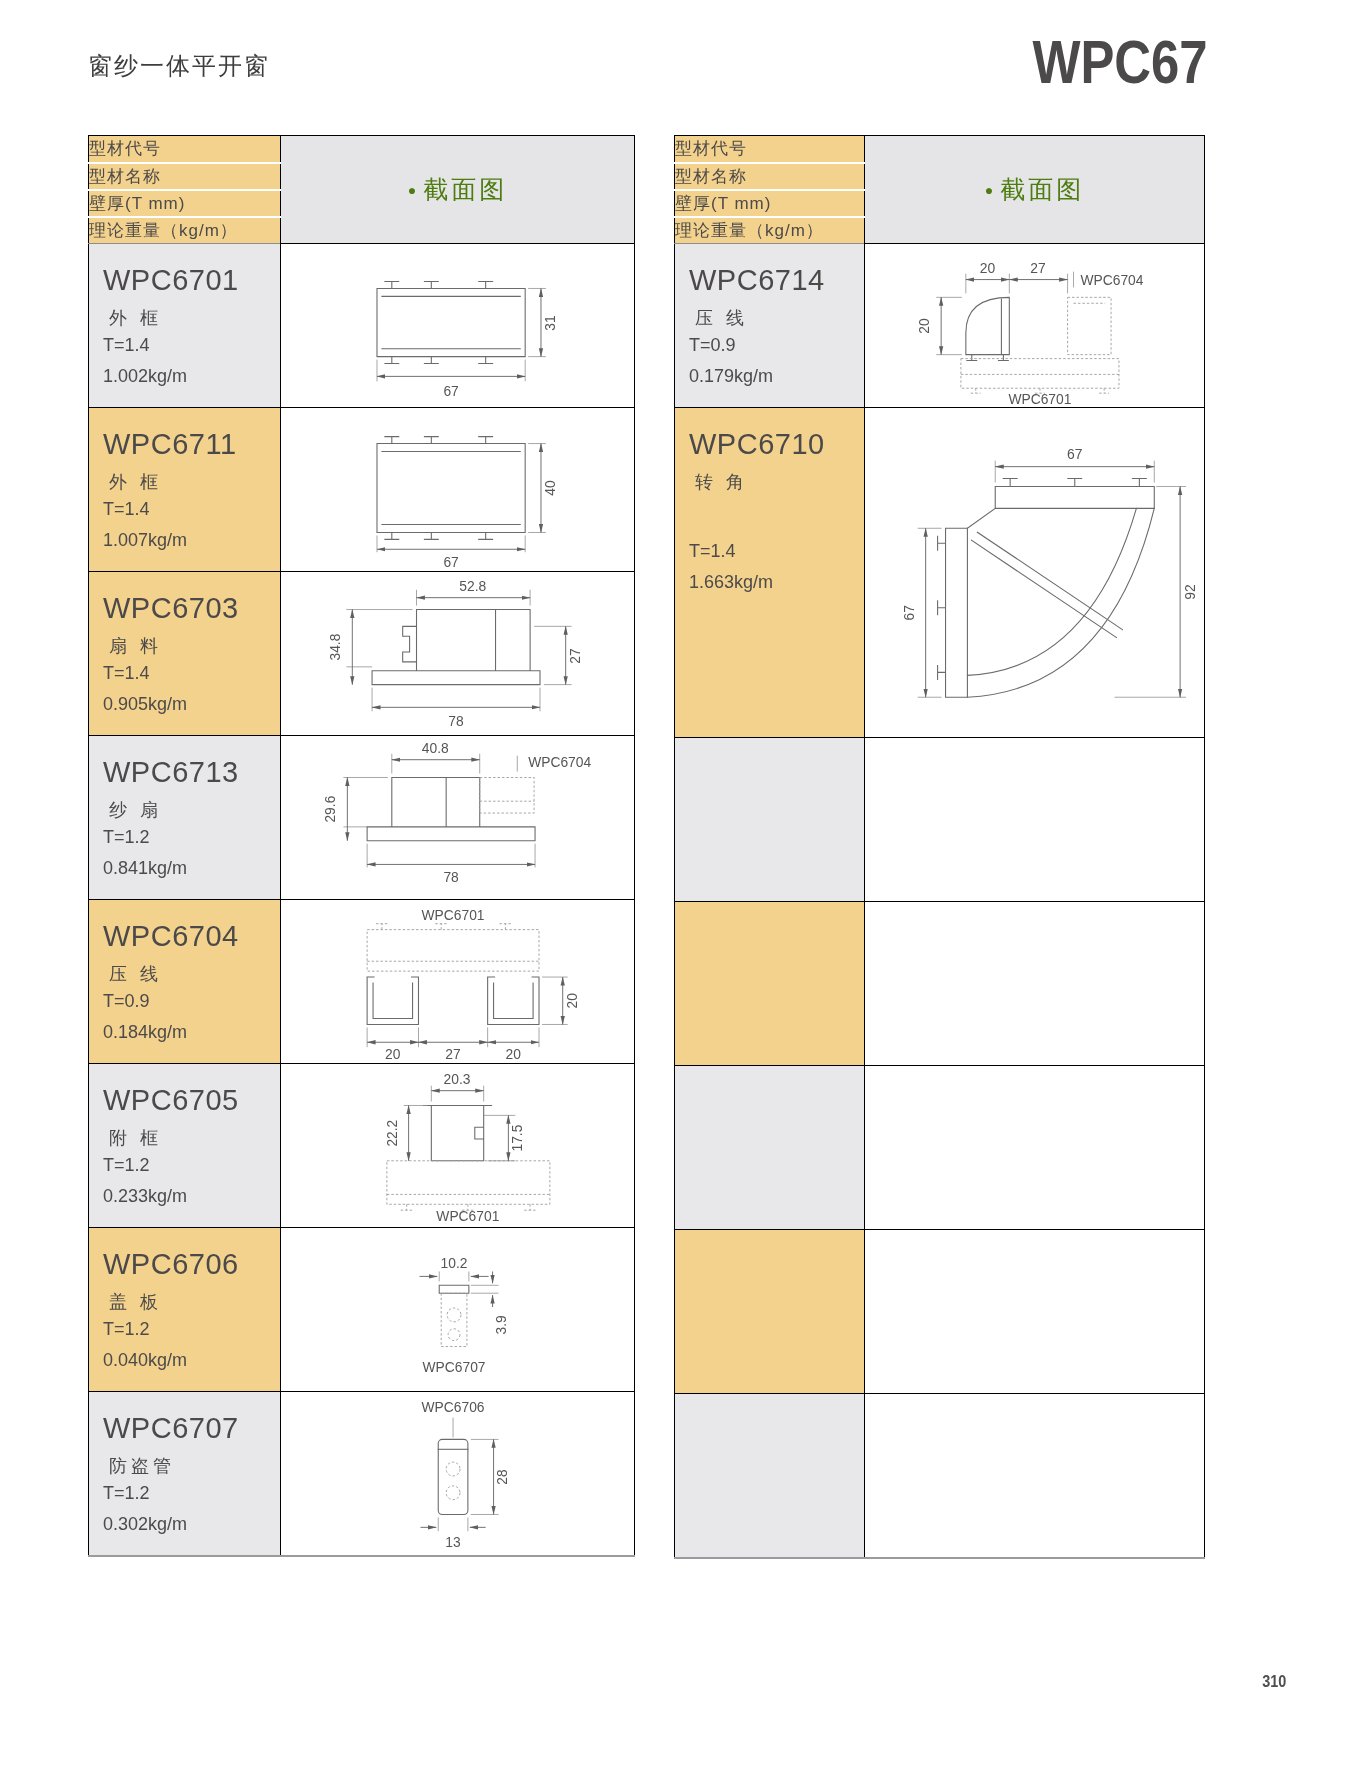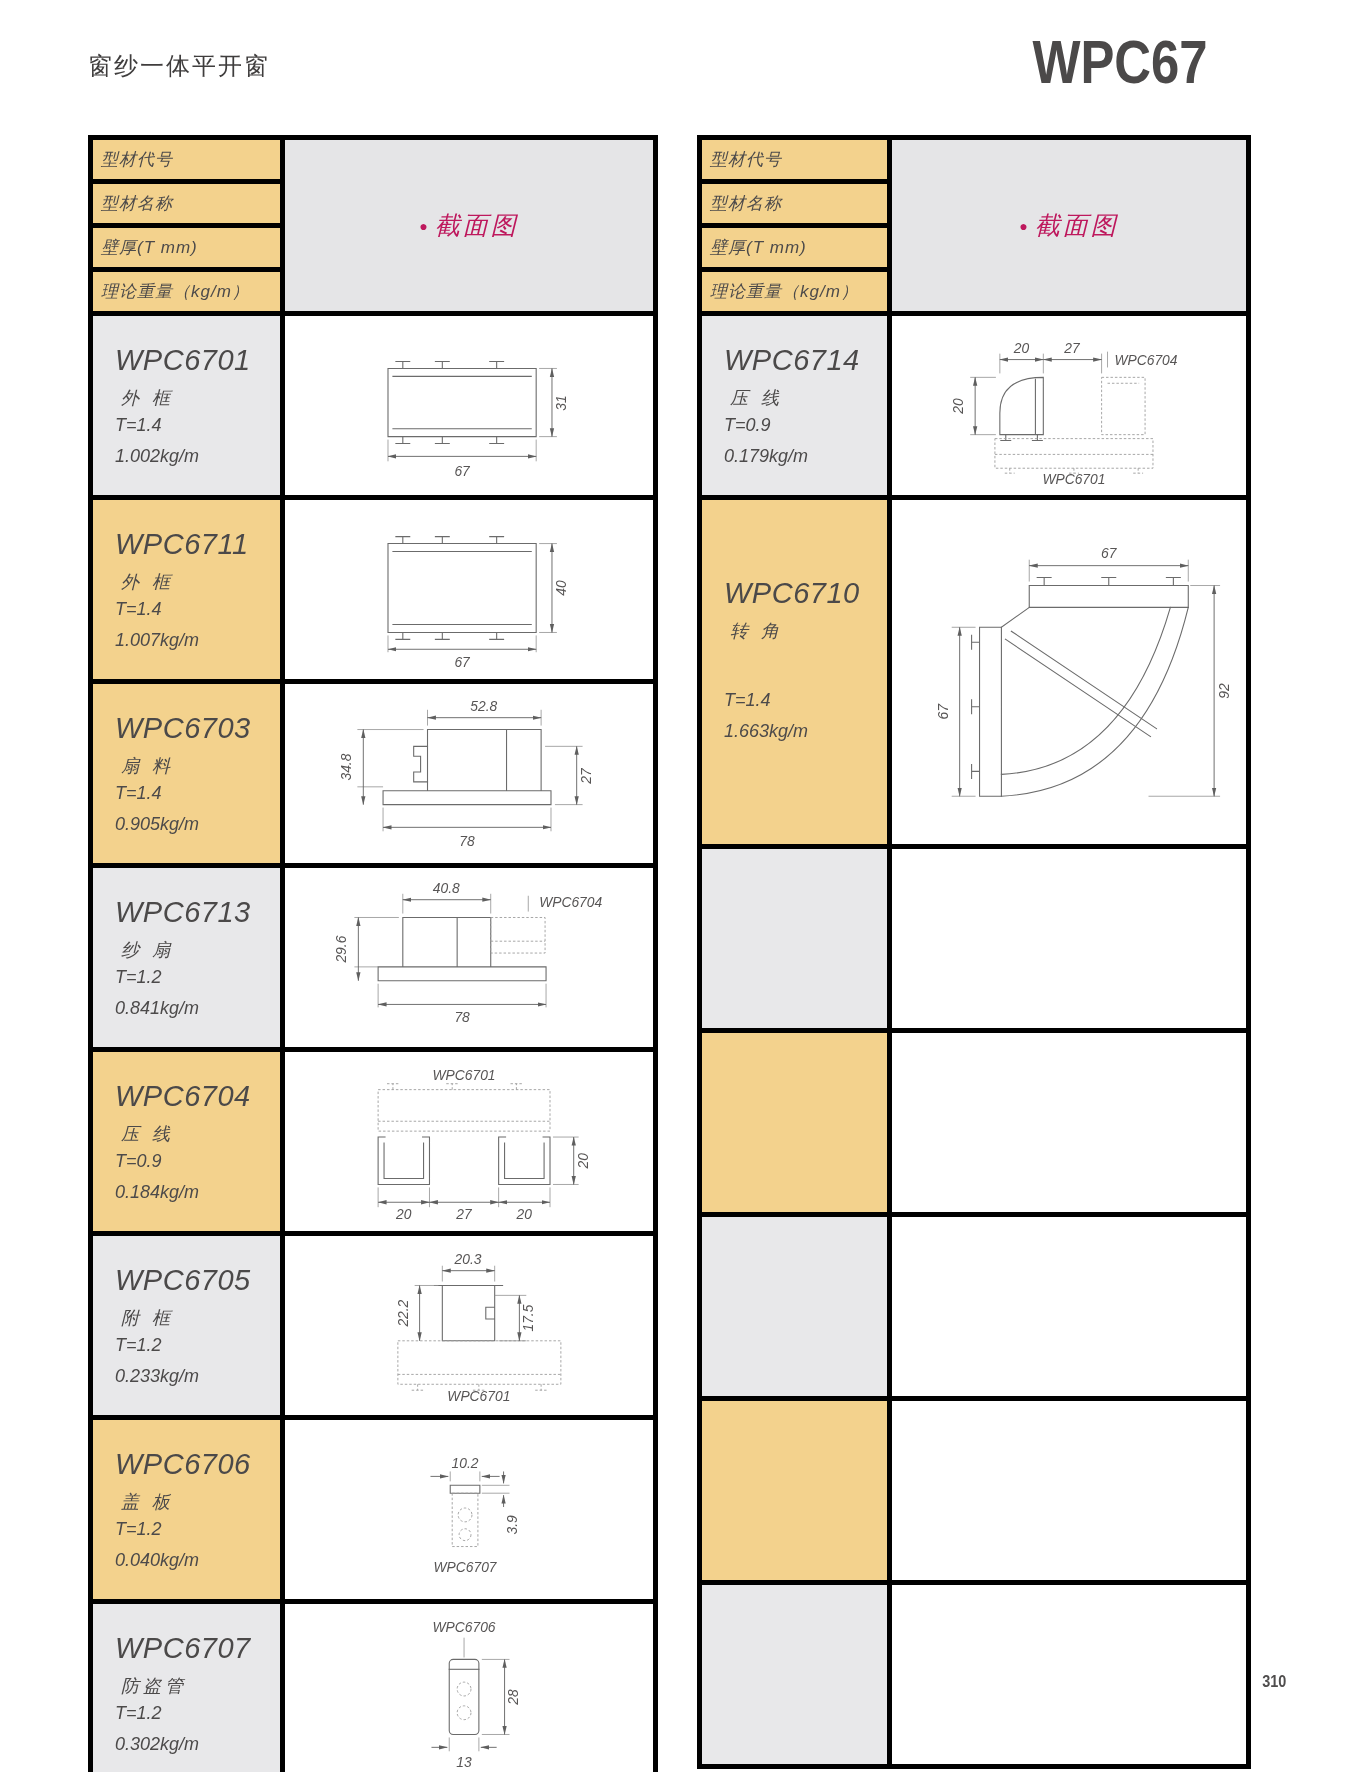--- a/index.html
+++ b/index.html
@@ -7,35 +7,35 @@
   .page{position:relative;width:1358px;height:1772px;background:#fff;overflow:hidden;}
 
   .page-title{position:absolute;left:88px;top:50px;font-size:24px;font-weight:400;
     letter-spacing:2px;color:#3f3d3d;}
   .series-code{position:absolute;right:150px;top:26px;font-size:62px;font-weight:700;
     color:#4b4949;transform:scaleX(0.82);transform-origin:right center;letter-spacing:0px;}
 
   .tables{position:absolute;left:88px;top:135px;display:flex;gap:39px;align-items:flex-start;}
 
   table.ptable{border-collapse:collapse;table-layout:fixed;border-bottom:2px solid #9b9b9b;}
-  table.ptable td{border:5px solid #000000;padding:8px;box-sizing:border-box;font-style:italic;}
+  table.ptable td{border:1px solid #000000;padding:0;box-sizing:border-box;}
 
   .hcell{height:27px;background:var(--yellow,#f3d28d);font-size:17px;color:#4c4a4a;
     padding-left:14px;border-bottom:2px solid #ffffff !important;letter-spacing:1px;}
   .hcell.last{border-bottom:1px solid #8d8d8d !important;margin-left:12px;}
   .seccell{background:var(--gray_header,#e5e5e7);text-align:center;vertical-align:middle;
-    font-size:25px;color:#be185d;letter-spacing:3px;}
+    font-size:25px;color:#4d7c0f;letter-spacing:3px;}
   .seccell .bullet{font-size:14px;vertical-align:3px;margin-right:7px;letter-spacing:0;}
 
   .lblcell{vertical-align:top;}
   .bg-g{background:var(--gray_label,#e8e8ea);}
   .bg-y{background:var(--yellow,#f3d28d);}
   .lbl-inner{height:163px;display:flex;flex-direction:column;box-sizing:border-box;
     padding:20px 8px 16px 14px;}
-  .lbl-inner.tall{height:304px;justify-content:center;}
+  .lbl-inner.tall{height:304px;}
   .code{font-size:29px;color:#4b4949;letter-spacing:0.5px;}
   .pname{font-size:18px;margin-top:9px;letter-spacing:4px;margin-left:6px;}
   .tw{margin-top:auto;font-size:18px;line-height:1.7;}
   .lbl-inner.tall .tw{margin-top:42px;}
 
   .diag{background:#ffffff;text-align:right;vertical-align:middle;}
   .diag svg{display:block;margin:0 auto;}
 
   .pf{stroke:#6b6b6b;stroke-width:1.1;fill:none;stroke-linecap:square;}
   .gh{stroke:#9c9c9c;stroke-width:0.9;fill:none;stroke-dasharray:2.5 2;}

